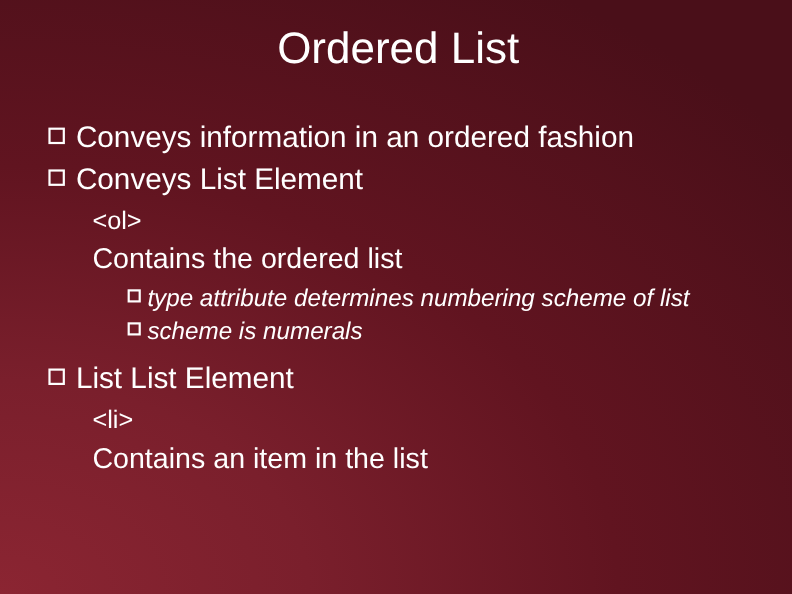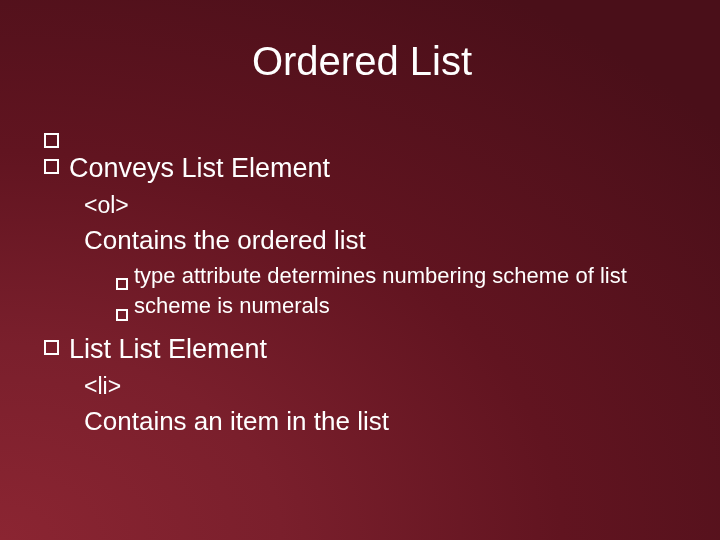--- a/index.html
+++ b/index.html
@@ -11,21 +11,21 @@
     font-family: Arial, "Helvetica Neue", Helvetica, sans-serif;
     background: #6a1622;
     background: radial-gradient(ellipse 130% 120% at 0% 100%, #8b2532 0%, #7a1f2c 30%, #611420 60%, #4a0f19 100%);
     color: #ffffff;
   }
   .slide {
     width: 720px;
     height: 540px;
     position: relative;
     box-sizing: border-box;
-    padding: 39px 40px 20px 44px;
+    padding: 22px 40px 20px 44px;
   }
   .title {
     font-size: 40px;
     text-align: center;
     margin: 0 0 42px 0;
     color: #ffffff;
     font-weight: normal;
   }
   .bullet-lvl1 {
     display: flex;
@@ -52,23 +52,24 @@
     margin-bottom: 2px;
   }
   .sub2 {
     margin-left: 40px;
     font-size: 26px;
     line-height: 1.35;
     margin-bottom: 4px;
   }
   .bullet-lvl3 {
     display: flex;
-    align-items: flex-end;
+    align-items: flex-start;
     margin-left: 72px;
     margin-bottom: 2px;
+    font-style: italic;
   }
   .bullet-lvl3 .box3 {
     flex: 0 0 auto;
     width: 12px;
     height: 12px;
     border: 2px solid #ffffff;
     margin-top: 6px;
     margin-right: 6px;
     box-sizing: border-box;
   }
@@ -80,20 +81,21 @@
 </style>
 </head>
 <body>
 
 <div class="slide">
 
   <h1 class="title">Ordered List</h1>
 
   <div class="bullet-lvl1">
     <span class="box"></span>
+    <span class="text">Conveys information in an ordered fashion</span>
   </div>
 
   <div class="bullet-lvl1">
     <span class="box"></span>
     <span class="text">Conveys List Element</span>
   </div>
 
   <div class="sub1">&lt;ol&gt;</div>
 
   <div class="sub2">Contains the ordered list</div>

